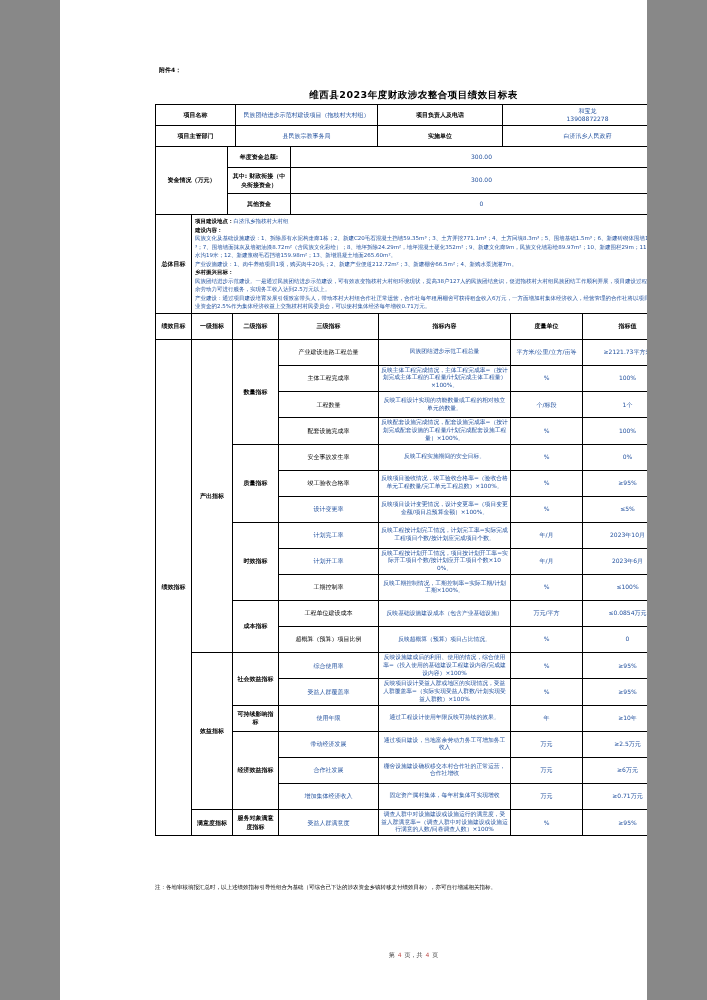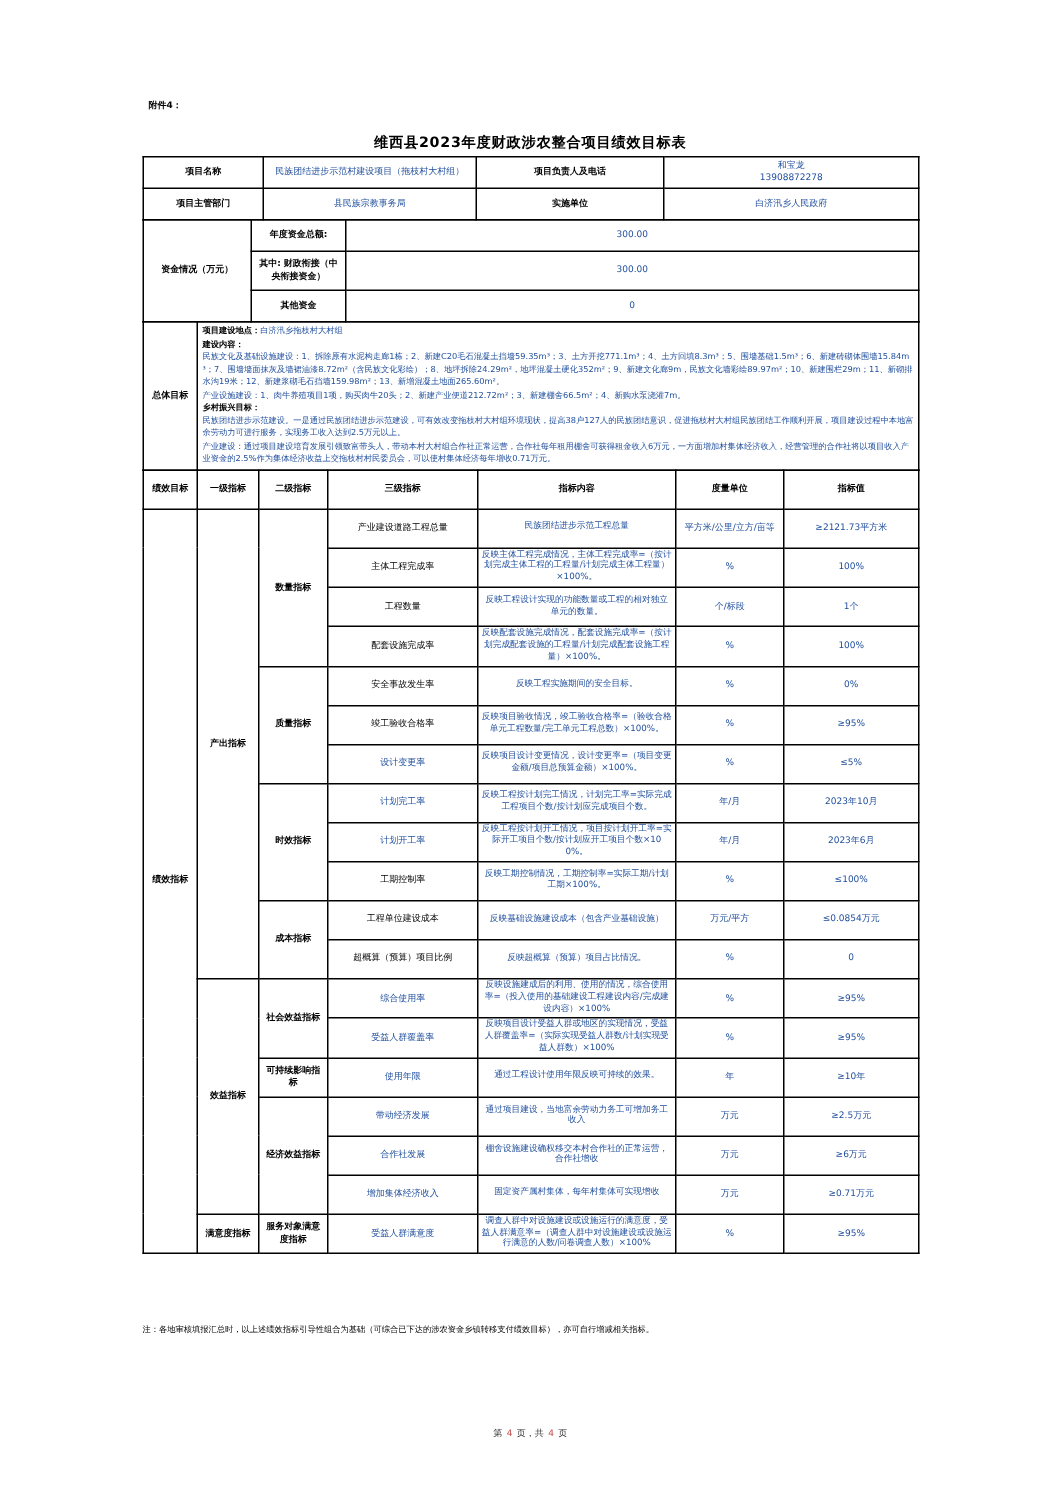--- a/index.html
+++ b/index.html
@@ -1,18 +1,18 @@
 <!DOCTYPE html>
 <html><head>
 <meta charset="utf-8">
 <style>
   * { margin:0; padding:0; box-sizing:border-box; }
   html,body { background:#888; }
   body { font-family:"DejaVu Sans","Liberation Sans",sans-serif; }
-  .page { position:relative; width:707px; height:1000px; background:#ffffff; margin:0 auto; overflow:hidden; }
+  .page { position:relative; width:587px; height:1000px; background:#ffffff; margin:0 auto; overflow:hidden; }
   .attachment { position:absolute; left:99px; top:66px; font-size:6px; font-weight:bold; color:#000; }
   .title { position:absolute; left:95px; top:89px; width:517px; text-align:center; font-size:9.5px; font-weight:bold; color:#000; letter-spacing:0.5px; }
   .doc { position:absolute; left:95px; top:105px; width:517px; }
   table { border-collapse:collapse; table-layout:fixed; width:517px; margin-top:-1px; }
   td { border:1px solid #000; font-size:6px; line-height:1.35; color:#000; text-align:center; vertical-align:middle; padding:1px 2px; word-break:break-all; }
   .lbl { font-weight:bold; }
   .v { color:#1F4E9C; }
   .info-row { height:21px; }
   .fund-row { height:21px; }
   .goal-cell { text-align:left; padding:2px 3px; }

